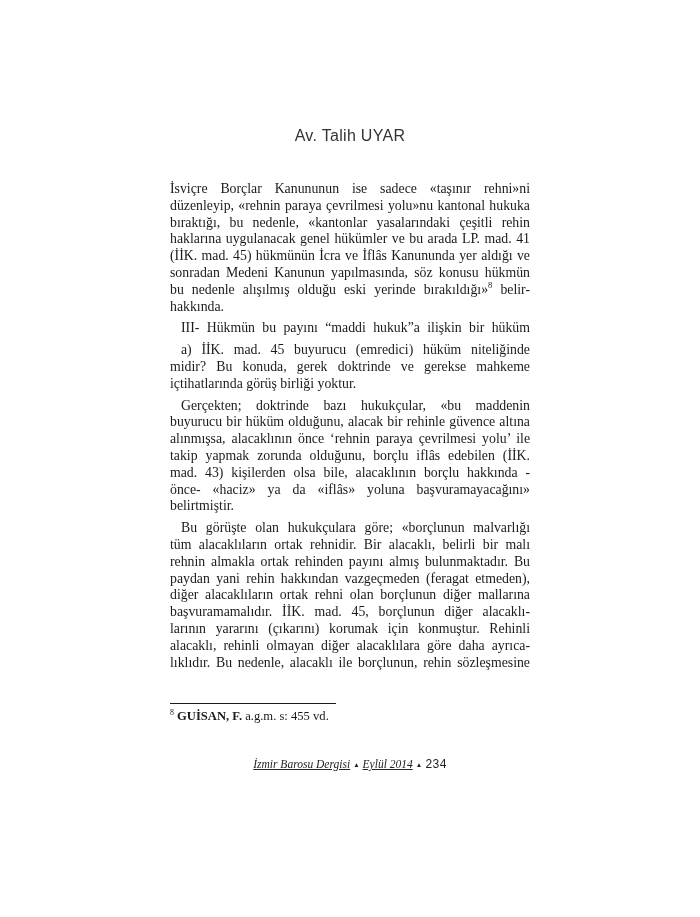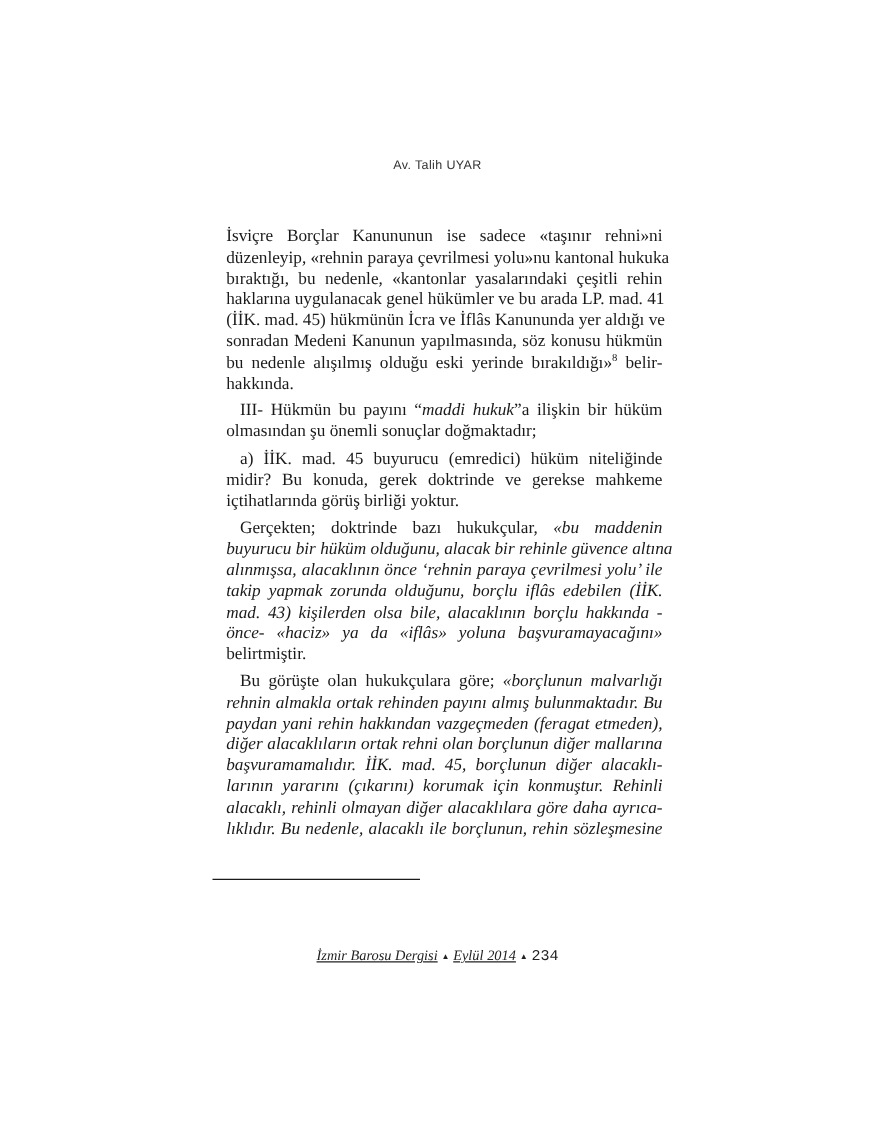--- a/index.html
+++ b/index.html
@@ -13,44 +13,44 @@
   }
   .page {
     position: absolute; inset: 0;
     background: #ffffff;
   }
   .author-header {
     position: absolute;
     top: 127px; left: 0; width: 700px;
     text-align: center;
     font-family: "Liberation Sans", sans-serif;
-    font-size: 10px;
+    font-size: 16px;
     color: #333333;
     letter-spacing: 0.3px;
   }
   .body-text {
     position: absolute;
     top: 181px; left: 170px; width: 360px;
     font-size: 13.8px;
     line-height: 16.8px;
   }
-  .paragraph { margin: 0 0 5px 11px; }
+  .paragraph { margin: 0 0 5px 0; }
   .line {
     text-align: justify;
     text-align-last: justify;
     white-space: nowrap;
     height: 16.8px;
   }
   .line.no-justify-last {
     text-align-last: left;
     white-space: normal;
   }
   .line.indent-first { text-indent: 11px; }
   .seg-b { font-weight: normal; }
-  .seg-i { font-style: italic; }
+  .seg-i { }
   .seg-sup { vertical-align: super; font-size: 62%; line-height: 0; }
   .footnote-rule {
     position: absolute;
     top: 703px; left: 170px; width: 166px;
     border-top: 1.4px solid #1a1a1a;
   }
   .footnote {
     position: absolute;
     top: 709px; left: 170px; width: 360px;
     font-size: 12.6px;
@@ -91,46 +91,47 @@
         <div class="line"><span>düzenleyip, «rehnin paraya çevrilmesi yolu»nu kantonal hukuka</span></div>
         <div class="line"><span>bıraktığı, bu nedenle, «kantonlar yasalarındaki çeşitli rehin</span></div>
         <div class="line"><span>haklarına uygulanacak genel hükümler ve bu arada LP. mad. 41</span></div>
         <div class="line"><span>(İİK. mad. 45) hükmünün İcra ve İflâs Kanununda yer aldığı ve</span></div>
         <div class="line"><span>sonradan Medeni Kanunun yapılmasında, söz konusu hükmün</span></div>
         <div class="line"><span>bu nedenle alışılmış olduğu eski yerinde bırakıldığı»</span><span class="seg-sup">8</span><span> belir-</span></div>
         <div class="line no-justify-last"><span>hakkında.</span></div>
       </div>
       <div class="paragraph">
         <div class="line indent-first"><span class="seg-b">III</span><span>- Hükmün bu payını “</span><span class="seg-i">maddi hukuk</span><span>”a ilişkin bir hüküm</span></div>
-        <div class="line no-justify-last"><span>olmasından şu önemli sonuçlar doğmaktadır;</span></div>
       </div>
       <div class="paragraph">
         <div class="line indent-first"><span class="seg-b">a)</span><span> İİK. mad. 45 buyurucu (emredici) hüküm niteliğinde</span></div>
         <div class="line"><span>midir? Bu konuda, gerek doktrinde ve gerekse mahkeme</span></div>
         <div class="line no-justify-last"><span>içtihatlarında görüş birliği yoktur.</span></div>
       </div>
       <div class="paragraph">
         <div class="line indent-first"><span>Gerçekten; </span><span class="seg-b">doktrinde bazı hukukçular,</span><span> </span><span class="seg-i">«bu maddenin</span></div>
         <div class="line"><span class="seg-i">buyurucu bir hüküm olduğunu, alacak bir rehinle güvence altına</span></div>
         <div class="line"><span class="seg-i">alınmışsa, alacaklının önce ‘rehnin paraya çevrilmesi yolu’ ile</span></div>
         <div class="line"><span class="seg-i">takip yapmak zorunda olduğunu, borçlu iflâs edebilen (İİK.</span></div>
         <div class="line"><span class="seg-i">mad. 43) kişilerden olsa bile, alacaklının borçlu hakkında -</span></div>
         <div class="line"><span class="seg-i">önce- «haciz» ya da «iflâs» yoluna başvuramayacağını»</span></div>
         <div class="line no-justify-last"><span>belirtmiştir.</span></div>
       </div>
       <div class="paragraph">
         <div class="line indent-first"><span>Bu görüşte olan hukukçulara göre; </span><span class="seg-i">«borçlunun malvarlığı</span></div>
+        <div class="line"><span class="seg-i">tüm alacaklıların ortak rehnidir. Bir alacaklı, belirli bir malı</span></div>
         <div class="line"><span class="seg-i">rehnin almakla ortak rehinden payını almış bulunmaktadır. Bu</span></div>
         <div class="line"><span class="seg-i">paydan yani rehin hakkından vazgeçmeden (feragat etmeden),</span></div>
         <div class="line"><span class="seg-i">diğer alacaklıların ortak rehni olan borçlunun diğer mallarına</span></div>
         <div class="line"><span class="seg-i">başvuramamalıdır. İİK. mad. 45, borçlunun diğer alacaklı-</span></div>
         <div class="line"><span class="seg-i">larının yararını (çıkarını) korumak için konmuştur. Rehinli</span></div>
         <div class="line"><span class="seg-i">alacaklı, rehinli olmayan diğer alacaklılara göre daha ayrıca-</span></div>
         <div class="line"><span class="seg-i">lıklıdır. Bu nedenle, alacaklı ile borçlunun, rehin sözleşmesine</span></div>
       </div>
     </div>
 
   <div class="footnote-rule"></div>
 
+  <div class="footnote"><span class="marker">8</span> <span class="fn-author">GUİSAN, F.</span><span> a.g.m. s: 455 vd.</span></div>
 
   <div class="page-footer"><span class="journal">İzmir Barosu Dergisi</span><span class="tri">▲</span><span class="issue">Eylül 2014</span><span class="tri">▲</span><span class="pageno">234</span></div>
 
 </div>
 
 </body></html>

